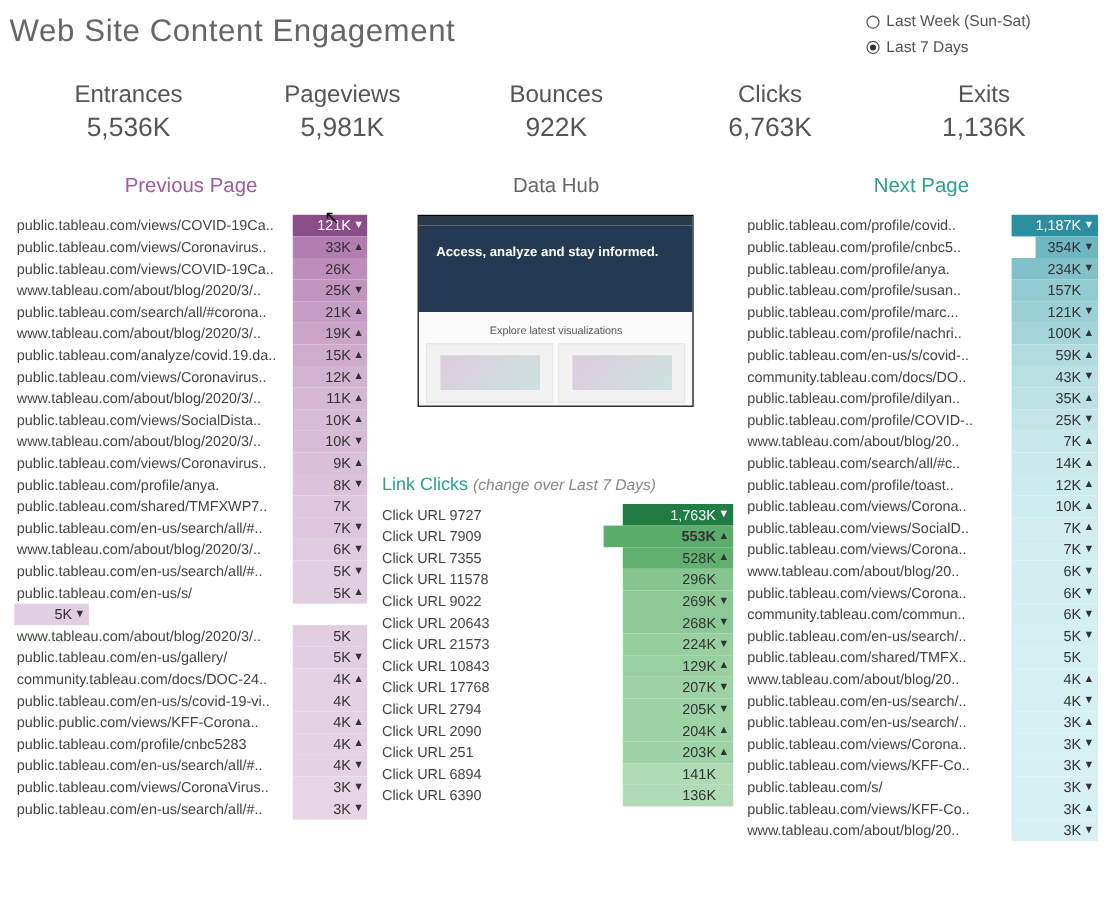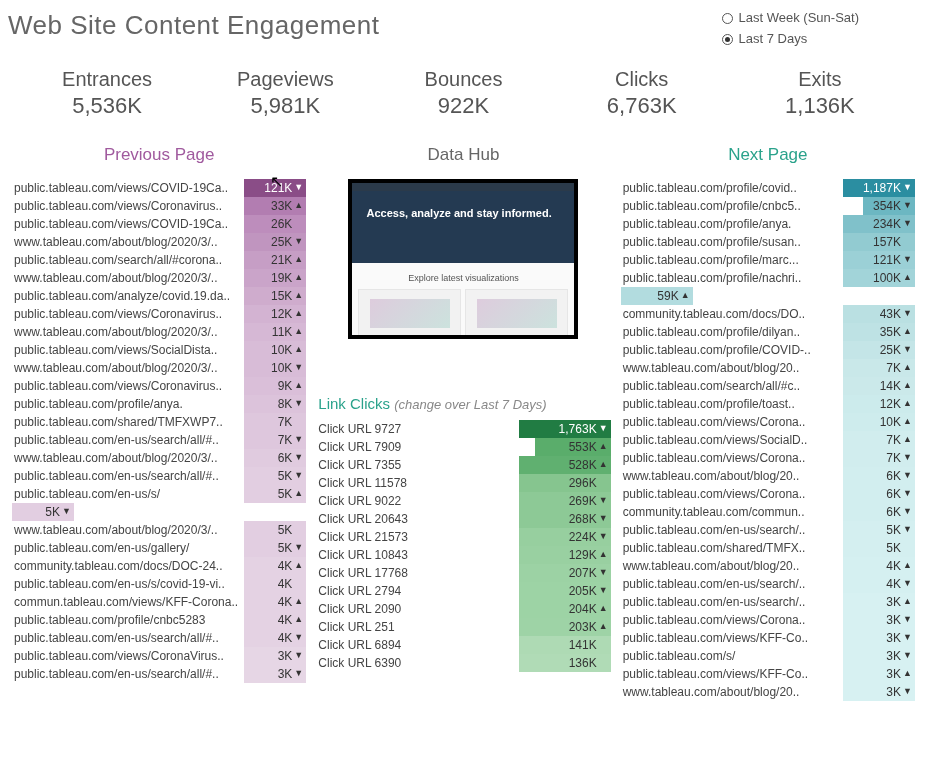--- a/index.html
+++ b/index.html
@@ -89,21 +89,21 @@
     justify-content: flex-end;
     align-items: center;
     gap: 2px;
   }
   .row-value.dark { color: #fff; }
   .arrow { font-size: 9px; line-height: 1; width: 8px; text-align: center; }
   .hub-preview {
     width: 230px;
     height: 160px;
     margin: 0 auto 8px auto;
-    border: 4px solid #000000;
+    border: 1px solid #000000;
     background: #fafafa;
     overflow: hidden;
     font-size: 7px;
     color: #888;
   }
   .hub-hero {
     background: #243a52;
     color: #fff;
     height: 72px;
     padding: 16px 14px;
@@ -341,21 +341,21 @@
             </div>
           </div>
           <div class="row">
             <div class="row-label">public.tableau.com/en-us/s/covid-19-vi..</div>
             <div class="row-value" style="width: 62px; background: rgb(228, 210, 227);">
               <span>4K</span>
               <span class="arrow"></span>
             </div>
           </div>
           <div class="row">
-            <div class="row-label">commun.tableau.com/views/KFF-Corona..</div>
+            <div class="row-label">public.public.com/views/KFF-Corona..</div>
             <div class="row-value" style="width: 62px; background: rgb(228, 210, 227);">
               <span>4K</span>
               <span class="arrow">▲</span>
             </div>
           </div>
           <div class="row">
             <div class="row-label">public.tableau.com/profile/cnbc5283</div>
             <div class="row-value" style="width: 62px; background: rgb(228, 210, 227);">
               <span>4K</span>
               <span class="arrow">▲</span>
@@ -405,21 +405,21 @@
       <div class="table" id="click-table">
           <div class="row">
             <div class="row-label">Click URL 9727</div>
             <div class="row-value dark" style="width: 92px; background: rgb(33, 124, 67);">
               <span>1,763K</span>
               <span class="arrow">▼</span>
             </div>
           </div>
           <div class="row">
             <div class="row-label">Click URL 7909</div>
-            <div class="row-value" style="width: 76px; background: rgb(90, 173, 107);">
+            <div class="row-value" style="width: 108px; background: rgb(90, 173, 107); font-weight: bold;">
               <span>553K</span>
               <span class="arrow">▲</span>
             </div>
           </div>
           <div class="row">
             <div class="row-label">Click URL 7355</div>
             <div class="row-value" style="width: 92px; background: rgb(96, 176, 112);">
               <span>528K</span>
               <span class="arrow">▲</span>
             </div>
@@ -543,20 +543,21 @@
             </div>
           </div>
           <div class="row">
             <div class="row-label">public.tableau.com/profile/nachri..</div>
             <div class="row-value" style="width: 72px; background: rgb(162, 212, 217);">
               <span>100K</span>
               <span class="arrow">▲</span>
             </div>
           </div>
           <div class="row">
+            <div class="row-label">public.tableau.com/en-us/s/covid-..</div>
             <div class="row-value" style="width: 72px; background: rgb(178, 220, 223);">
               <span>59K</span>
               <span class="arrow">▲</span>
             </div>
           </div>
           <div class="row">
             <div class="row-label">community.tableau.com/docs/DO..</div>
             <div class="row-value" style="width: 72px; background: rgb(186, 224, 226);">
               <span>43K</span>
               <span class="arrow">▼</span>

